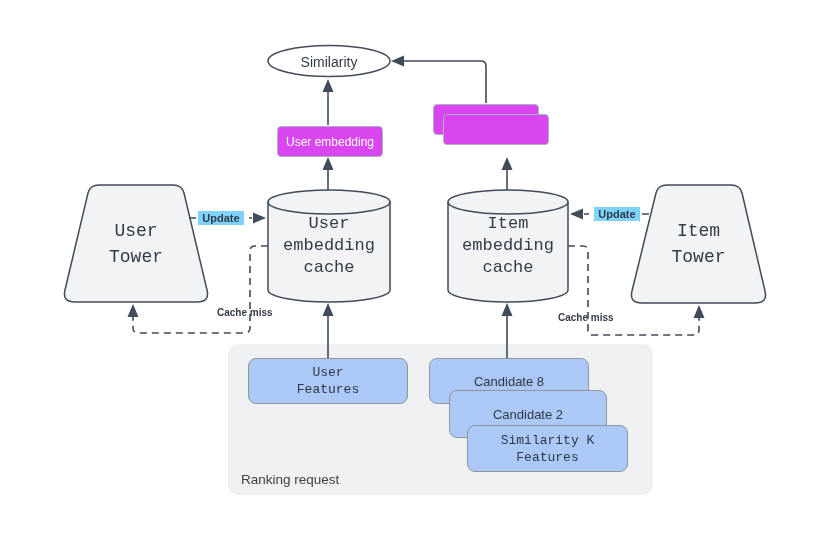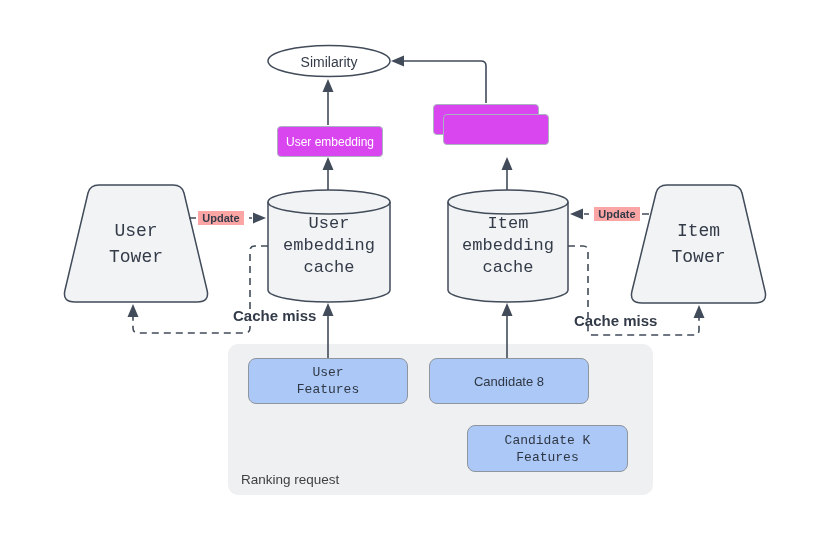--- a/index.html
+++ b/index.html
@@ -16,22 +16,22 @@
     background:#d946ef;border:1px solid #a9b3bf;border-radius:4px;
     color:#ffffff;font-size:12px;
   }
   .feature-box{
     background:#abc8f7;border:1px solid #8e959e;border-radius:8px;
     color:#2f3744;font-size:13px;line-height:17px;
   }
   .ranking-container{
     background:#eef0f2;border-radius:10px;
   }
-  .small-label{font-size:15px;font-weight:700;color:#333b49;margin-left:16px;}
-  .update-label{background:#fca5a5;font-size:11px;font-weight:700;color:#333b49;}
+  .small-label{font-size:10px;font-weight:700;color:#333b49;}
+  .update-label{background:#7dd3fc;font-size:11px;font-weight:700;color:#333b49;}
   .cyl-label{font-size:17px;line-height:22px;}
   .tower-label{font-size:18px;line-height:26px;}
   .similarity-label{font-size:14px;}
   .ranking-label{font-size:13.5px;color:#404040;}
 </style>
 </head>
 <body>
 
 <div class="stage">
 
@@ -114,17 +114,18 @@
 
   <div class="abs center update-label" style="left:198px;top:211px;width:46px;height:14px;">Update</div>
   <div class="abs center update-label" style="left:594px;top:207px;width:46px;height:14px;">Update</div>
 
   <div class="abs small-label" style="left:217px;top:307px;">Cache miss</div>
   <div class="abs small-label" style="left:558px;top:312px;">Cache miss</div>
 
   <div class="abs center feature-box pre" style="left:248px;top:358px;width:158px;height:44px;">User
 Features</div>
   <div class="abs center feature-box" style="left:429px;top:358px;width:158px;height:44px;">Candidate 8</div>
-  <div class="abs center feature-box pre" style="left:467px;top:425px;width:159px;height:45px;">Candidate K
+  <div class="abs center feature-box" style="left:449px;top:390px;width:156px;height:46px;">Candidate 2</div>
+  <div class="abs center feature-box pre" style="left:467px;top:425px;width:159px;height:45px;">Similarity K
 Features</div>
   <div class="abs ranking-label" style="left:241px;top:472px;">Ranking request</div>
 
 </div>
 
 </body></html>

